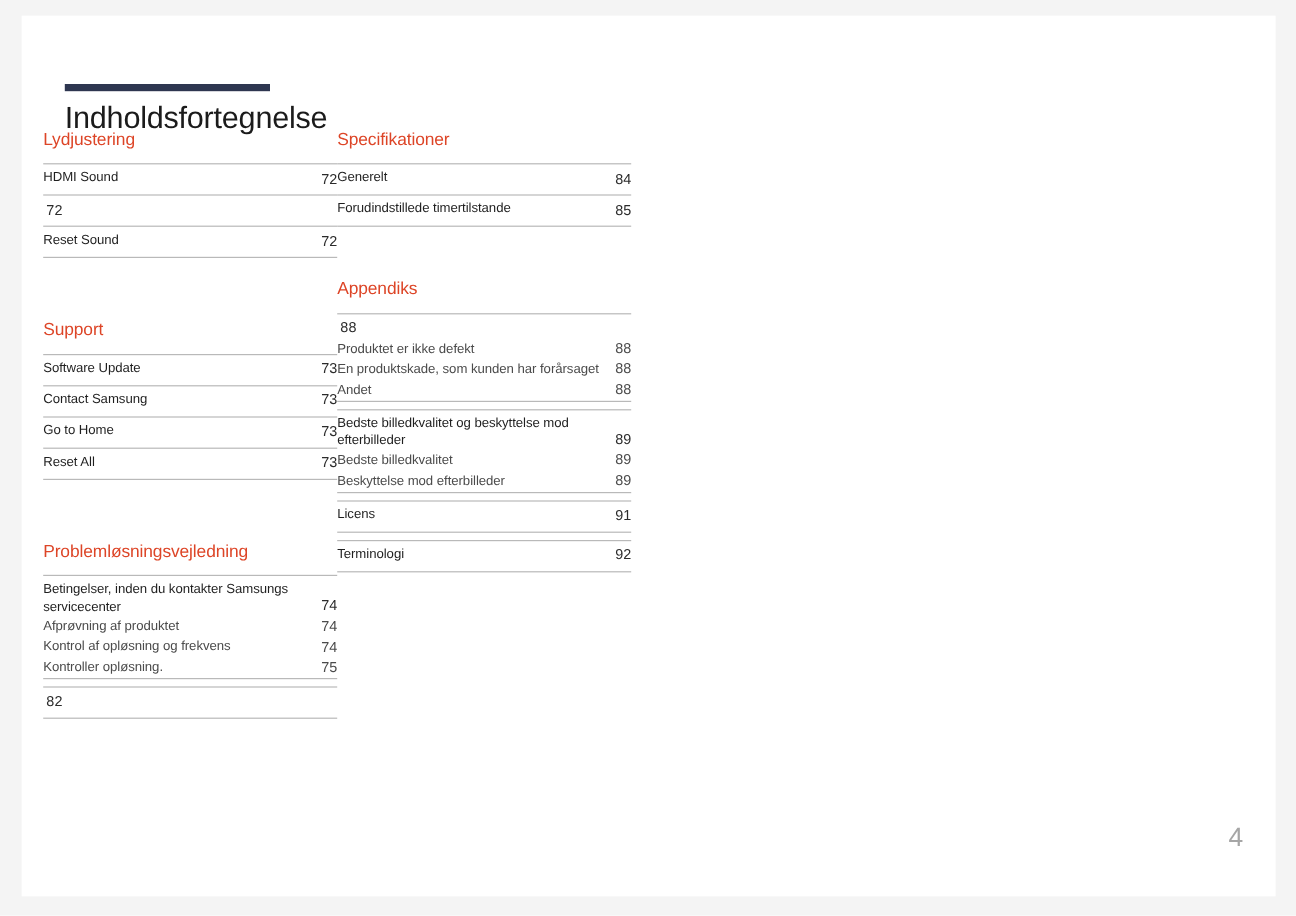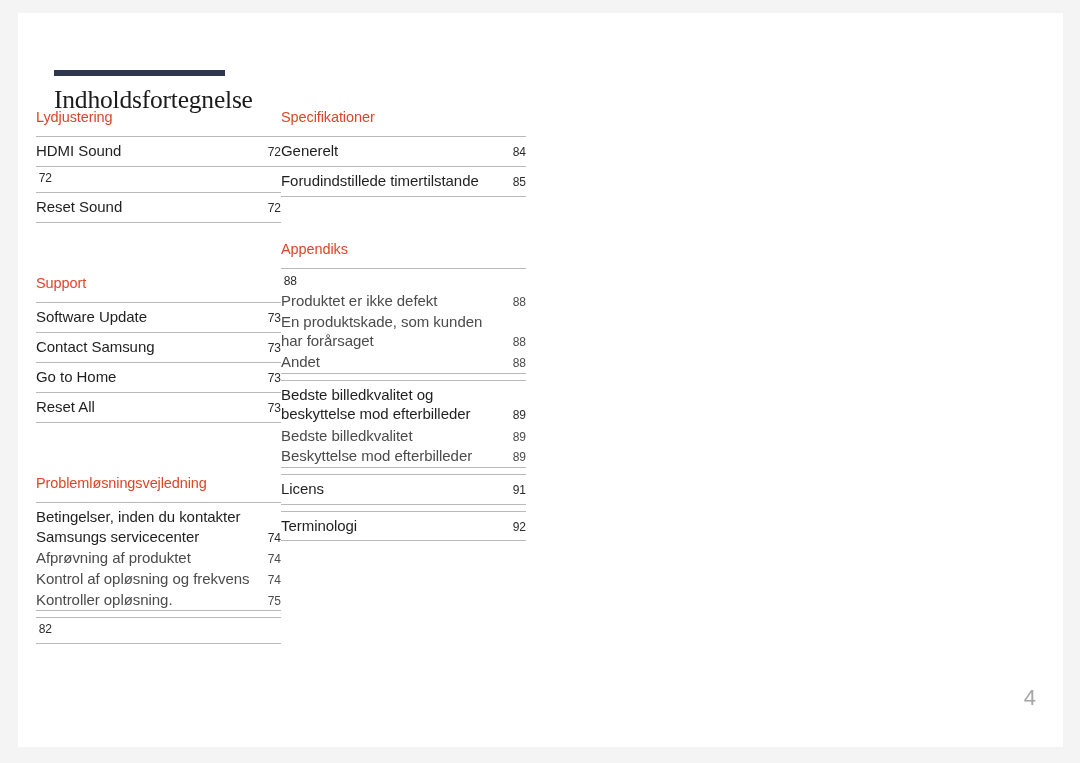--- a/index.html
+++ b/index.html
@@ -20,21 +20,20 @@
     width: 1045px;
     height: 734px;
     background: #ffffff;
   }
   .page-inner {
     position: absolute;
     left: 36px;
     top: 57px;
     right: 28px;
     bottom: 0;
-    font-family: Liberation Serif, serif;
   }
   .title-rule {
     width: 171px;
     height: 6px;
     background: #2e3650;
     margin: 0 0 9px 0;
   }
   .page-title {
     font-size: 25.5px;
     font-weight: 400;
@@ -71,21 +70,21 @@
   .group {
     border-top: 1px solid #b9b9b9;
   }
   .entry {
     display: flex;
     align-items: baseline;
     padding: 4px 0 4px 0;
     min-height: 16px;
   }
   .entry-label {
-    font-size: 15px;
+    font-size: 11px;
     color: #2b2b2b;
     line-height: 1.32;
     flex: 1 1 auto;
     padding-right: 6px;
     letter-spacing: -0.05px;
   }
   .entry-page {
     font-size: 12px;
     color: #2b2b2b;
     line-height: 1.32;

